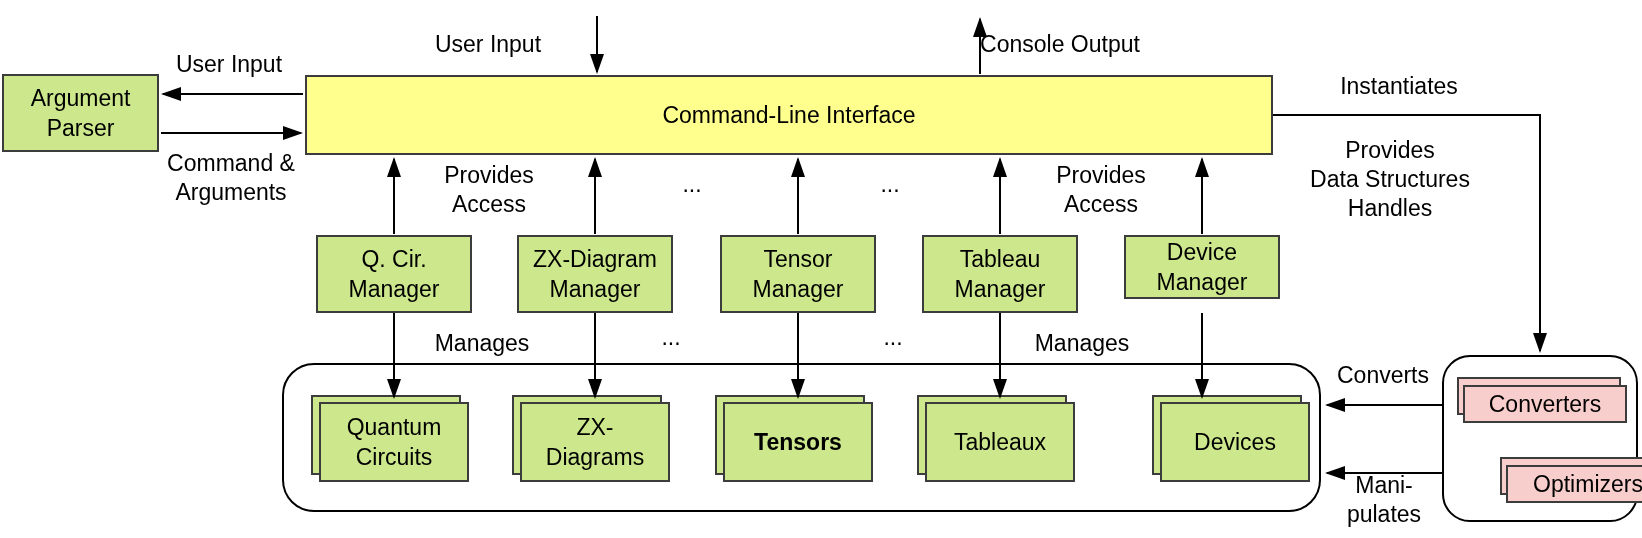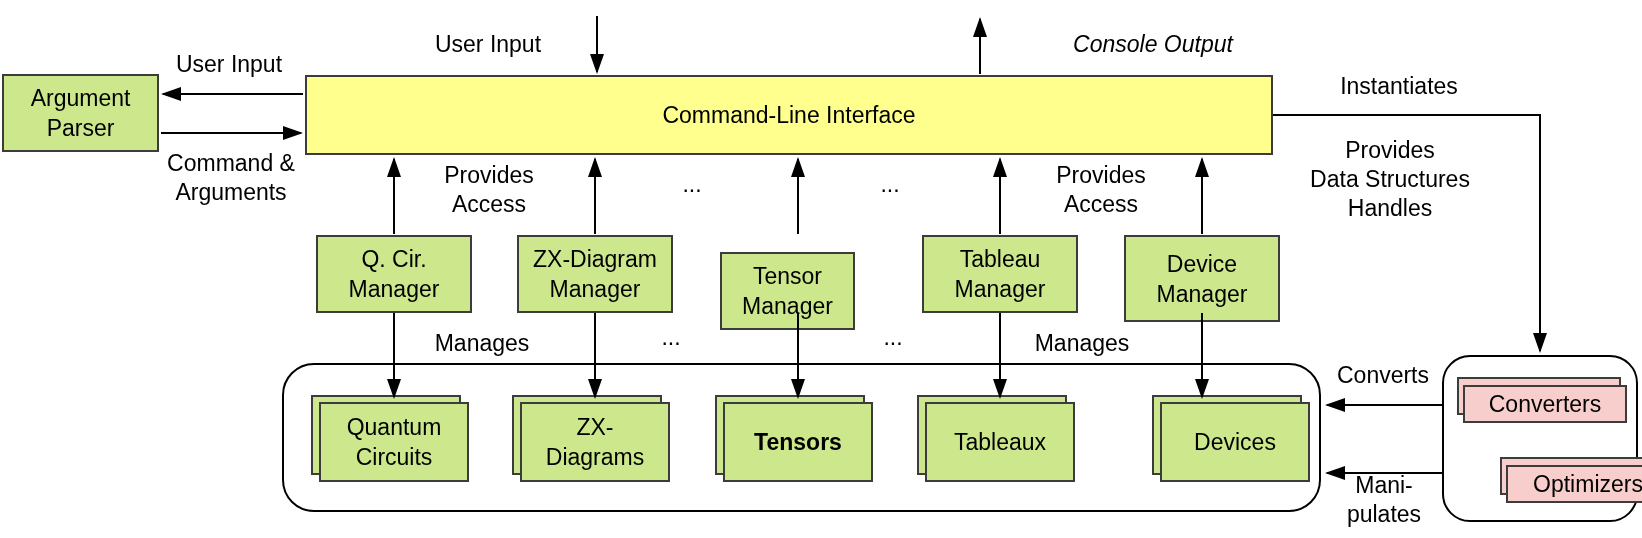--- a/index.html
+++ b/index.html
@@ -89,29 +89,29 @@
   </div>
 
   <div class="node green" style="left:316px;top:235px;width:156px;height:78px;">
     <span class="txt">Q. Cir.
 Manager</span>
   </div>
   <div class="node green" style="left:517px;top:235px;width:156px;height:78px;">
     <span class="txt">ZX-Diagram
 Manager</span>
   </div>
-  <div class="node green" style="left:720px;top:252px;width:135px;height:78px;">
+  <div class="node green" style="left:720px;top:235px;width:156px;height:78px;">
     <span class="txt">Tensor
 Manager</span>
   </div>
   <div class="node green" style="left:922px;top:235px;width:156px;height:78px;">
     <span class="txt">Tableau
 Manager</span>
   </div>
-  <div class="node green" style="left:1124px;top:235px;width:156px;height:87px;">
+  <div class="node green" style="left:1124px;top:235px;width:156px;height:64px;">
     <span class="txt">Device
 Manager</span>
   </div>
 
   <div class="stack green-stack" style="left:319px;top:402px;width:150px;height:80px;">
     <div class="back"></div>
     <div class="front">
       <span class="txt">Quantum
 Circuits</span>
     </div>
@@ -177,21 +177,21 @@
     <path class="edge" d="M798,313 V397" marker-end="url(#ah)"></path>
     <path class="edge" d="M1000,313 V397" marker-end="url(#ah)"></path>
     <path class="edge" d="M1202,313 V397" marker-end="url(#ah)"></path>
 
     <path class="edge" d="M1273,115 H1540 V351" marker-end="url(#ah)"></path>
     <path class="edge" d="M1442,405 H1327" marker-end="url(#ah)"></path>
     <path class="edge" d="M1442,473 H1327" marker-end="url(#ah)"></path>
   </svg>
 
   <div class="label" style="left:488px;top:30px;">User Input</div>
-  <div class="label" style="left:1153px;top:30px;font-style:italic;">Console Output</div>
+  <div class="label" style="left:1060px;top:30px;">Console Output</div>
   <div class="label" style="left:229px;top:50px;">User Input</div>
   <div class="label" style="left:231px;top:149px;">Command &amp;
 Arguments</div>
   <div class="label" style="left:1399px;top:72px;">Instantiates</div>
   <div class="label" style="left:1390px;top:136px;">Provides
 Data Structures
 Handles</div>
   <div class="label" style="left:489px;top:161px;">Provides
 Access</div>
   <div class="label" style="left:1101px;top:161px;">Provides

